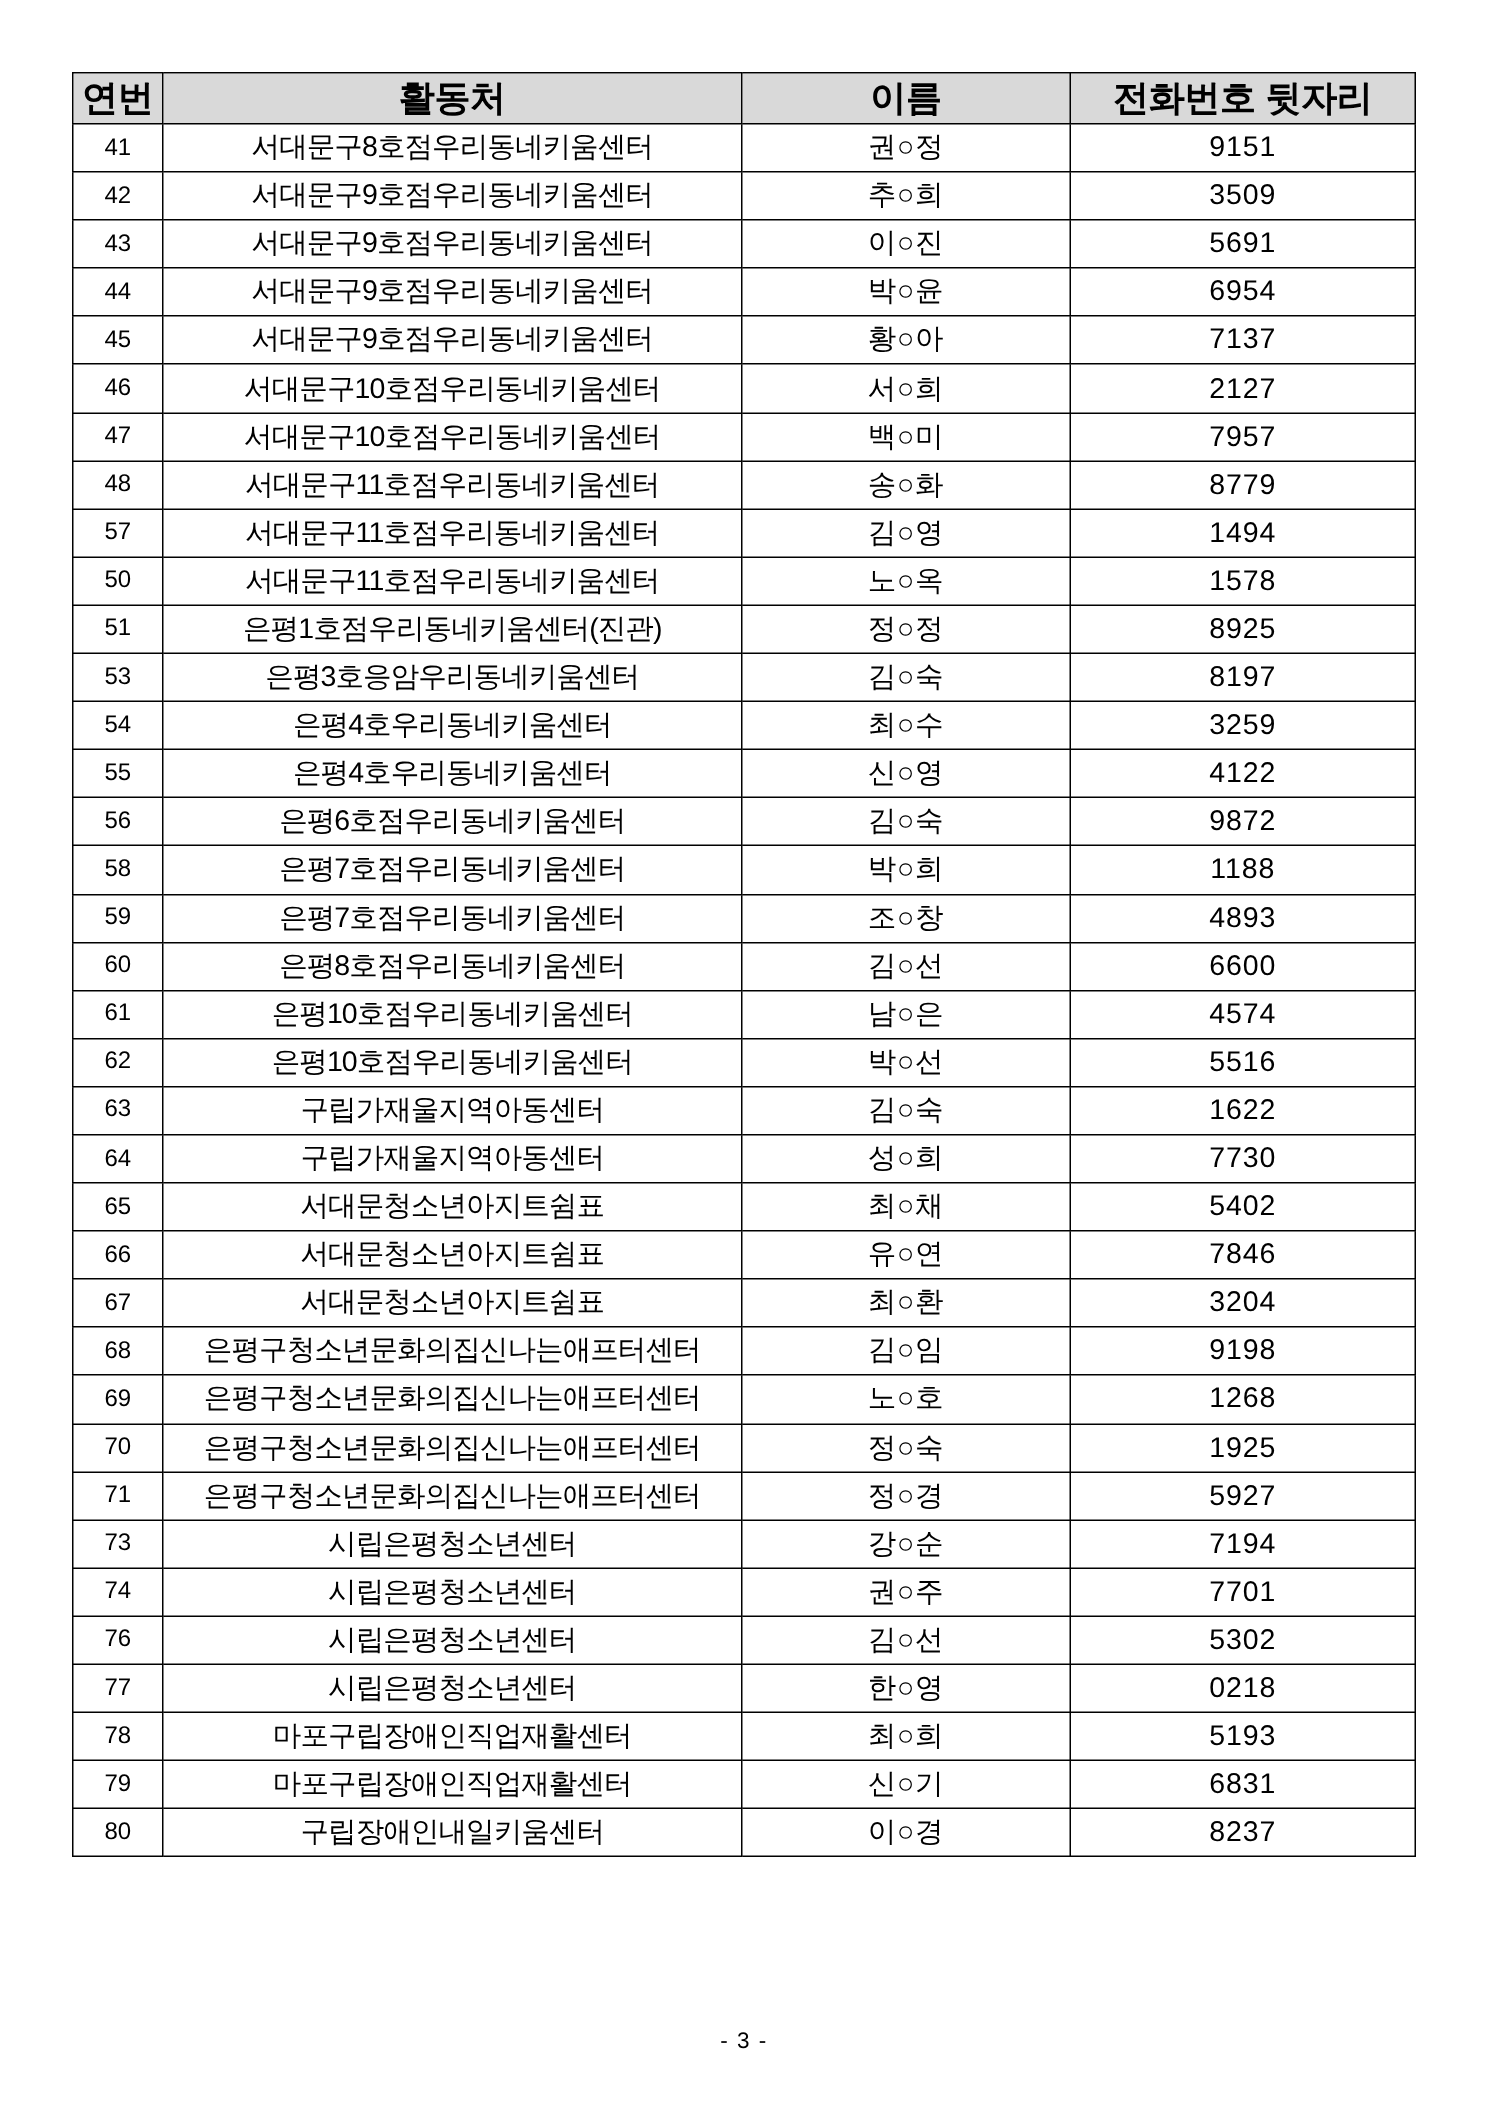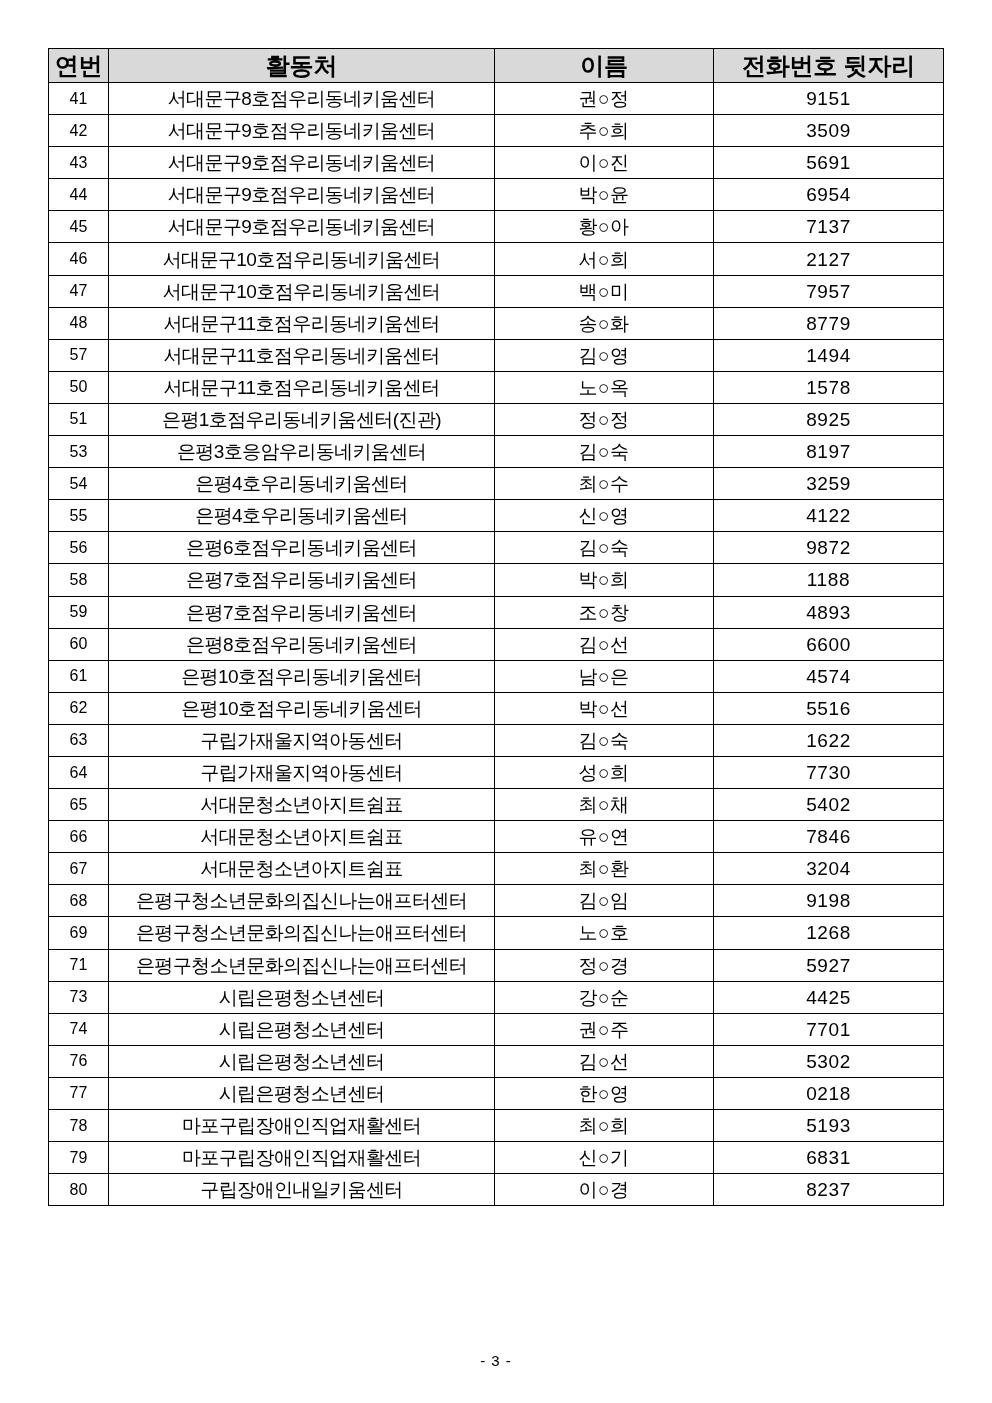--- a/index.html
+++ b/index.html
@@ -274,30 +274,36 @@
             <td class="name">김○임</td>
             <td class="phone">9198</td>
           </tr>
           <tr>
             <td class="seq">69</td>
             <td class="place">은평구청소년문화의집신나는애프터센터</td>
             <td class="name">노○호</td>
             <td class="phone">1268</td>
           </tr>
           <tr>
+            <td class="seq">70</td>
+            <td class="place">은평구청소년문화의집신나는애프터센터</td>
+            <td class="name">정○숙</td>
+            <td class="phone">1925</td>
+          </tr>
+          <tr>
             <td class="seq">71</td>
             <td class="place">은평구청소년문화의집신나는애프터센터</td>
             <td class="name">정○경</td>
             <td class="phone">5927</td>
           </tr>
           <tr>
             <td class="seq">73</td>
             <td class="place">시립은평청소년센터</td>
             <td class="name">강○순</td>
-            <td class="phone">4425</td>
+            <td class="phone">7194</td>
           </tr>
           <tr>
             <td class="seq">74</td>
             <td class="place">시립은평청소년센터</td>
             <td class="name">권○주</td>
             <td class="phone">7701</td>
           </tr>
           <tr>
             <td class="seq">76</td>
             <td class="place">시립은평청소년센터</td>

